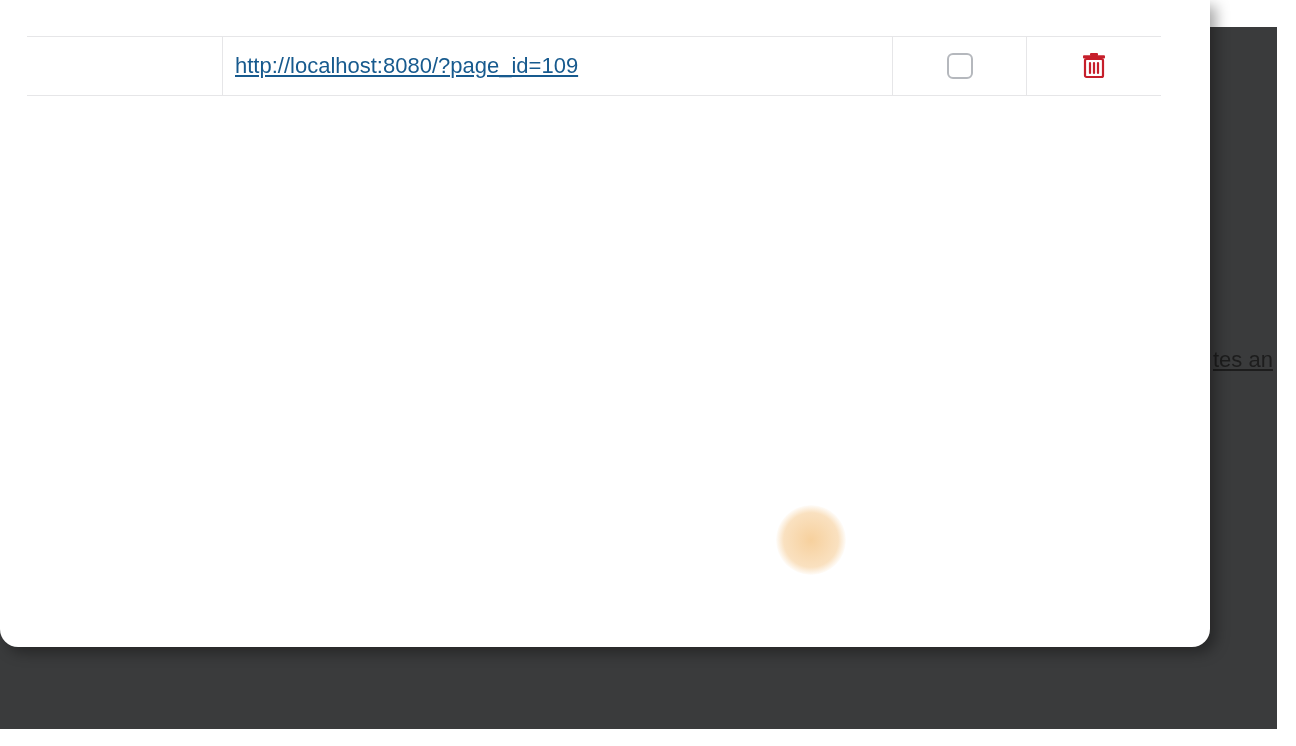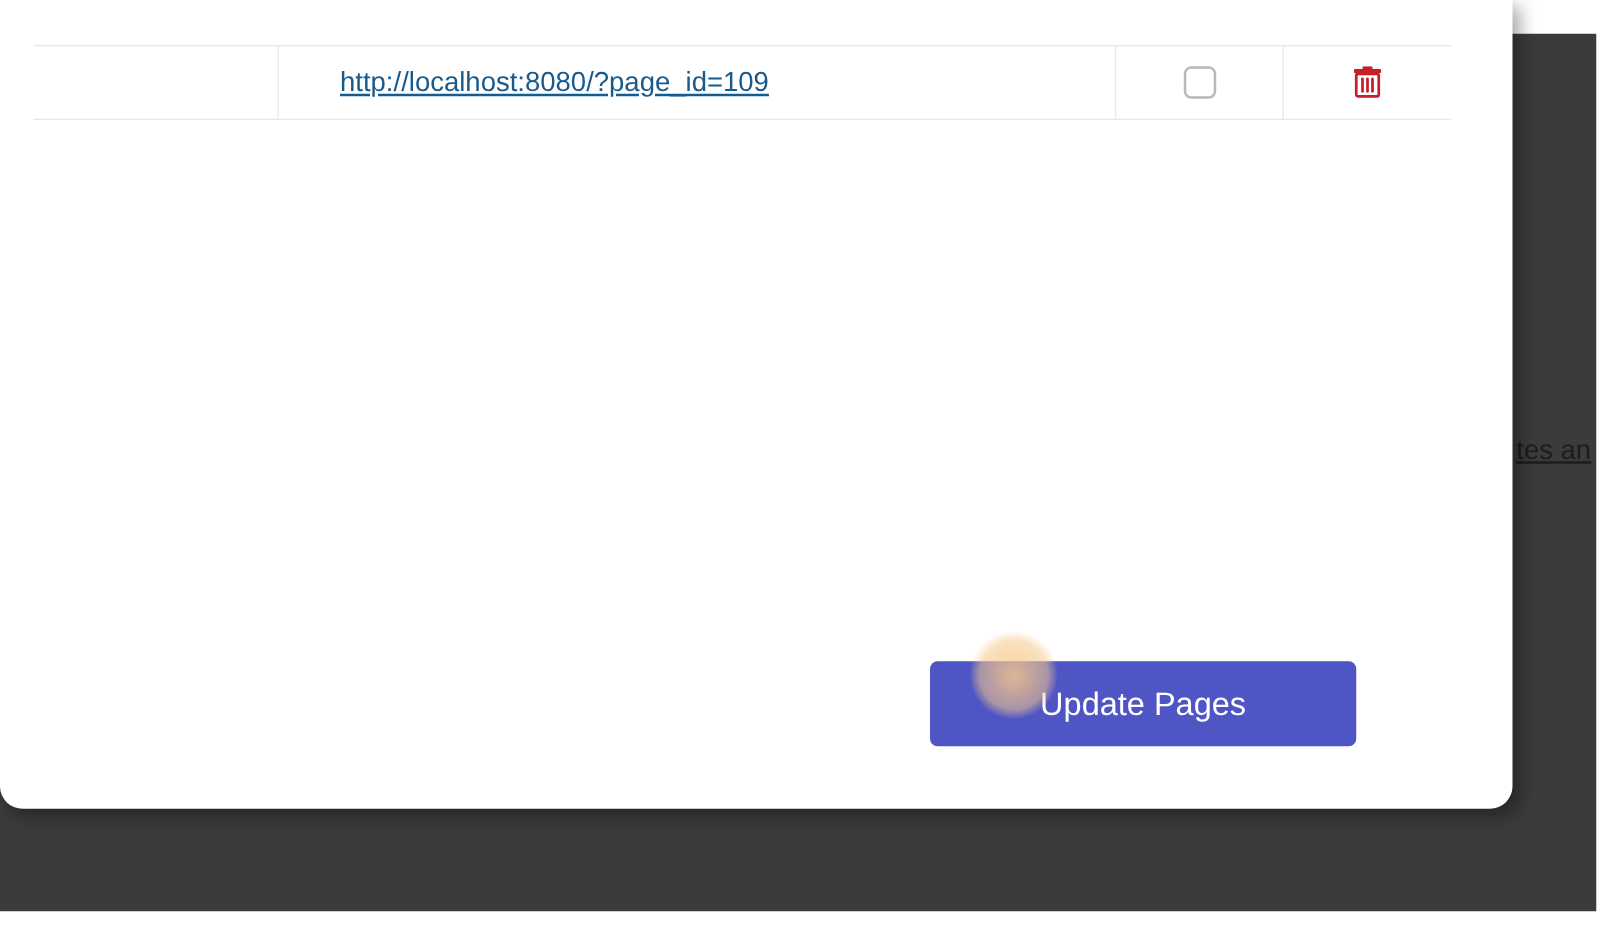--- a/index.html
+++ b/index.html
@@ -55,21 +55,20 @@
       display: flex;
       align-items: center;
       padding: 0 12px;
       border-right: 1px solid #e6e6e8;
     }
     .cell-url a {
       color: #175a8e;
       font-size: 22px;
       text-decoration: underline;
       cursor: pointer;
-      margin-left: 37px;
     }
     .cell-check {
       width: 134px;
       display: flex;
       align-items: center;
       justify-content: center;
       border-right: 1px solid #e6e6e8;
     }
     .chk {
       width: 26px;
@@ -146,18 +145,15 @@
               <rect x="7" y="0" width="8" height="3" rx="1" fill="#c61f2b"></rect>
               <line x1="7" y1="10" x2="7" y2="20" stroke="#c61f2b" stroke-width="2.2" stroke-linecap="round"></line>
               <line x1="11" y1="10" x2="11" y2="20" stroke="#c61f2b" stroke-width="2.2" stroke-linecap="round"></line>
               <line x1="15" y1="10" x2="15" y2="20" stroke="#c61f2b" stroke-width="2.2" stroke-linecap="round"></line>
             </svg>
           </div>
         </div>
       </div>
     </div>
 
-    <button class="update-btn">
-      <span>Update Pages</span>
-    </button>
     <div class="click-marker"></div>
   </div>
 </div>
 
 </body></html>

